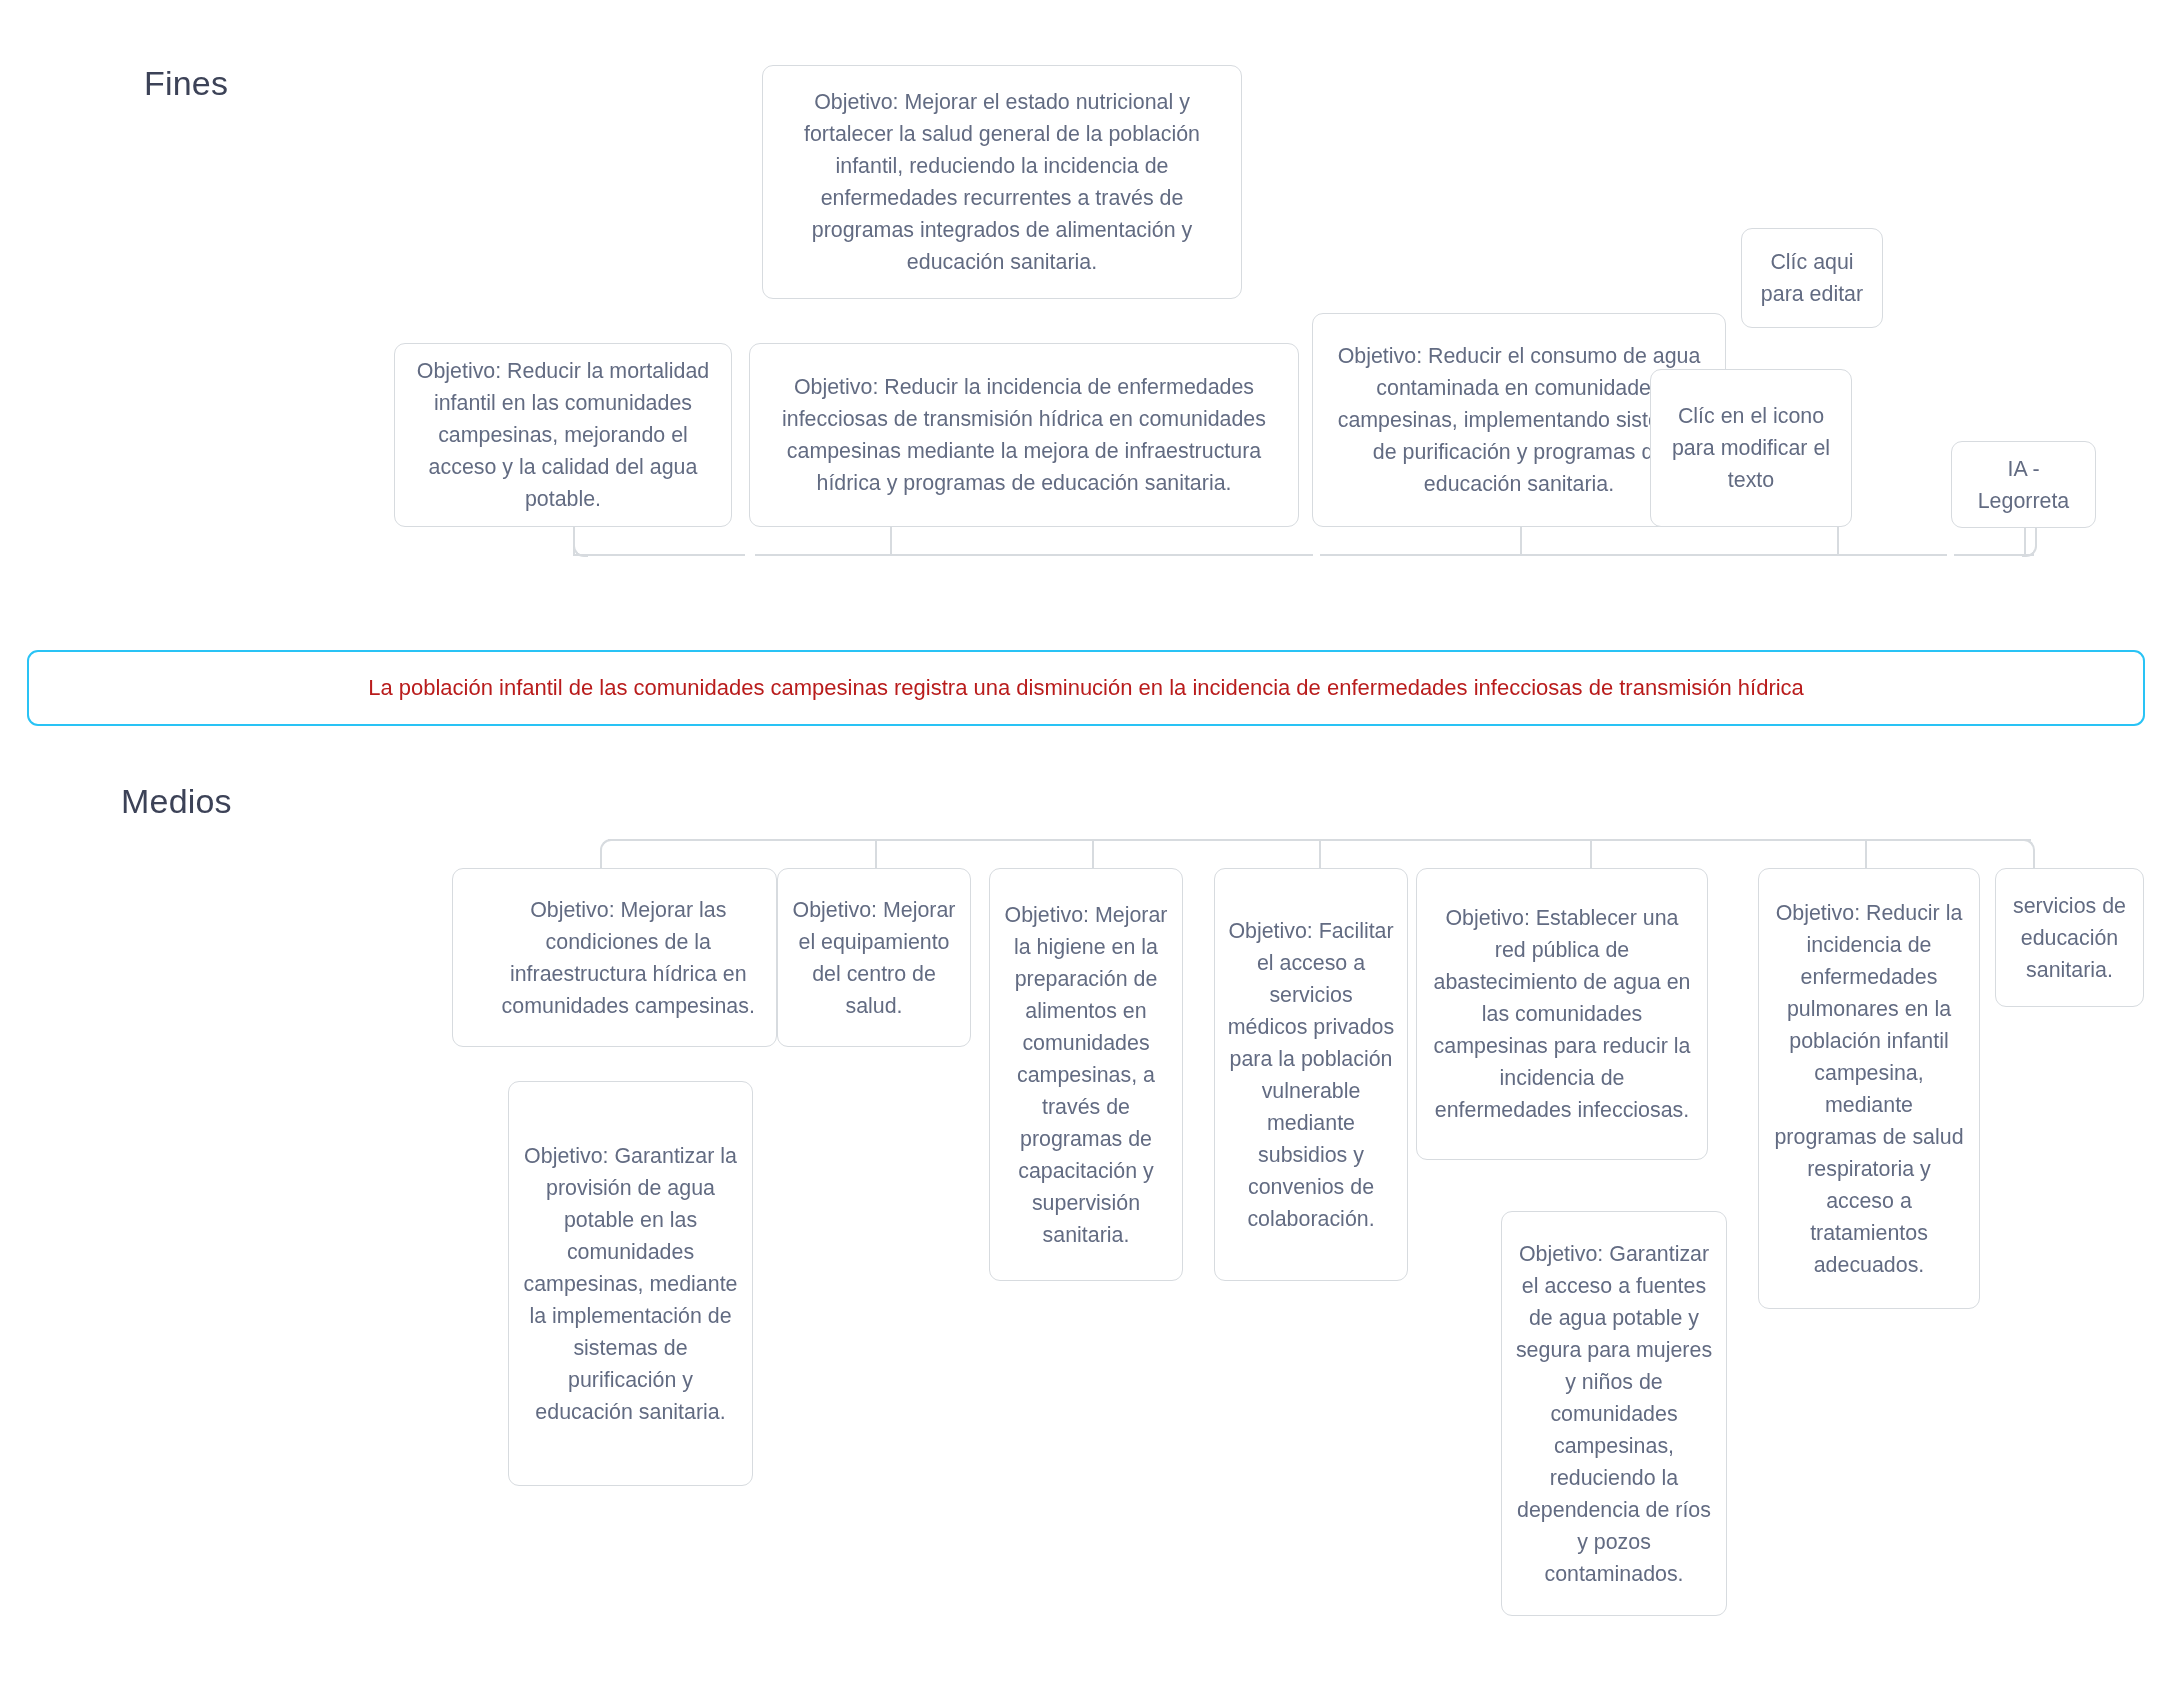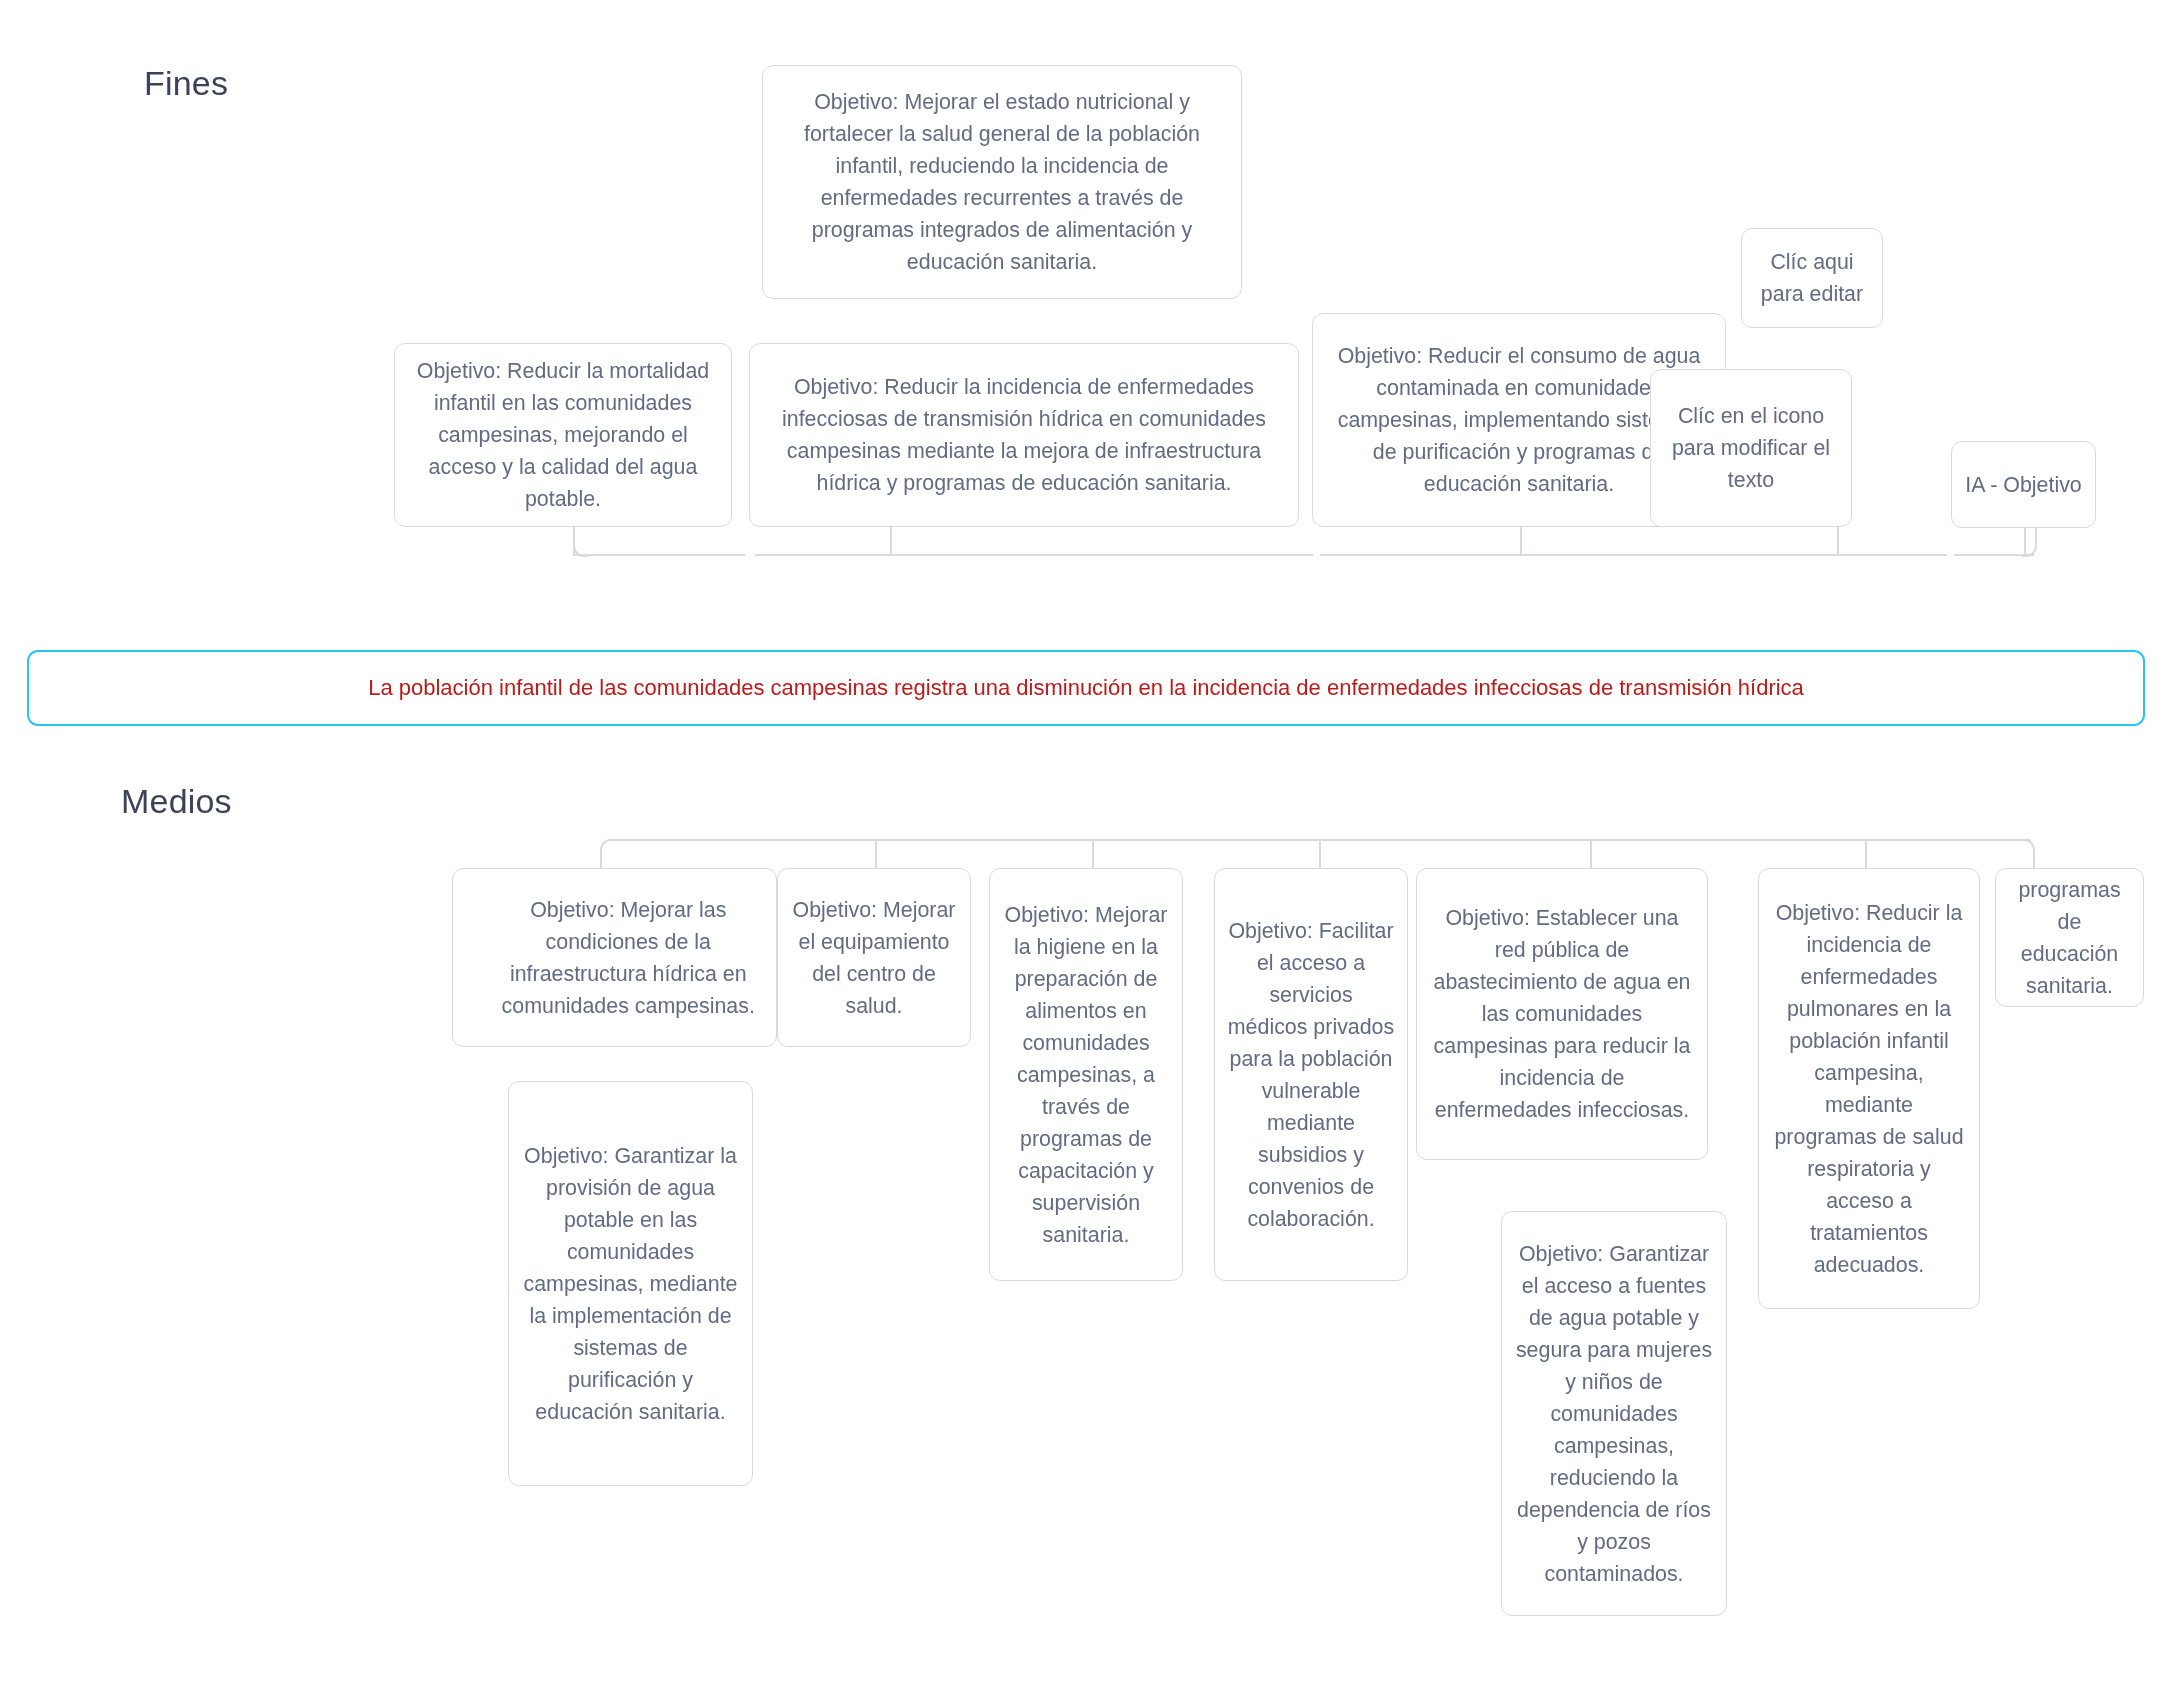--- a/index.html
+++ b/index.html
@@ -126,21 +126,21 @@
 
 <div class="node" id="fines-r3" style="left:1741px; top:228px; width:142px; height:100px;">
   <span>Clíc aqui para editar</span>
 </div>
 
 <div class="node" id="fines-r4" style="left:1650px; top:369px; width:202px; height:158px;">
   <span>Clíc en el icono para modificar el texto</span>
 </div>
 
 <div class="node" id="fines-r5" style="left:1951px; top:441px; width:145px; height:87px;">
-  <span>IA - Objetivo</span>
+  <span>IA - Legorreta</span>
 </div>
 
 <div class="stub" style="left:573px;  top:527px; height:28px;"></div>
 <div class="stub" style="left:890px; top:527px; height:28px;"></div>
 <div class="stub" style="left:1520px; top:527px; height:28px;"></div>
 <div class="stub" style="left:1837px; top:527px; height:28px;"></div>
 <div class="stub" style="left:2024px; top:527px; height:28px;"></div>
 
 <div class="rail" style="left:573px;  top:554px; width:172px;"></div>
 <div class="rail" style="left:755px;  top:554px; width:558px;"></div>
@@ -184,21 +184,21 @@
 
 <div class="node" id="medios-r4" style="left:1416px; top:868px; width:292px; height:292px;">
   <span>Objetivo: Establecer una red pública de abastecimiento de agua en las comunidades campesinas para reducir la incidencia de enfermedades infecciosas.</span>
 </div>
 
 <div class="node" id="medios-r5" style="left:1758px; top:868px; width:222px; height:441px;">
   <span>Objetivo: Reducir la incidencia de enfermedades pulmonares en la población infantil campesina, mediante programas de salud respiratoria y acceso a tratamientos adecuados.</span>
 </div>
 
 <div class="node" id="medios-r6" style="left:1995px; top:868px; width:149px; height:139px;">
-  <span>programas de educación sanitaria.</span>
+  <span>servicios de educación sanitaria.</span>
 </div>
 
 <div class="node" id="medios-s0" style="left:508px; top:1081px; width:245px; height:405px;">
   <span>Objetivo: Garantizar la provisión de agua potable en las comunidades campesinas, mediante la implementación de sistemas de purificación y educación sanitaria.</span>
 </div>
 
 <div class="node" id="medios-s1" style="left:1501px; top:1211px; width:226px; height:405px;">
   <span>Objetivo: Garantizar el acceso a fuentes de agua potable y segura para mujeres y niños de comunidades campesinas, reduciendo la dependencia de ríos y pozos contaminados.</span>
 </div>
 

